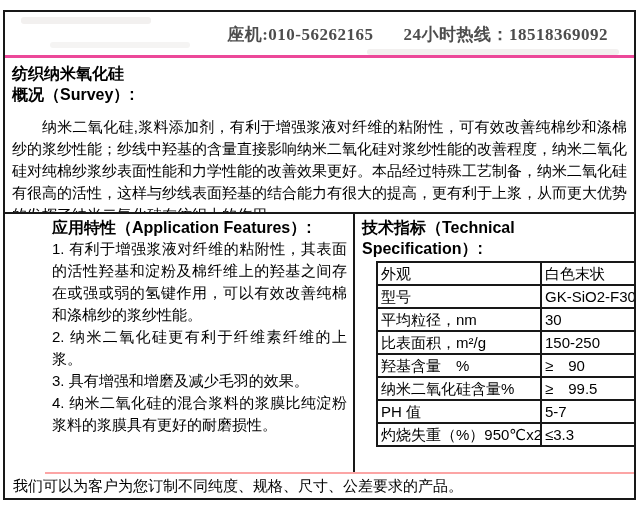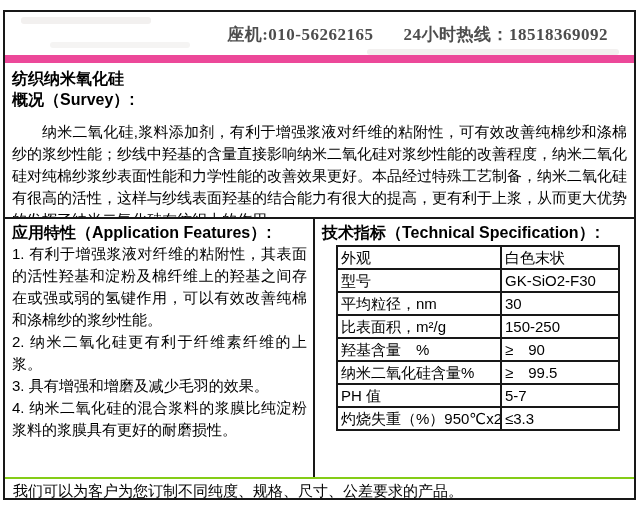--- a/index.html
+++ b/index.html
@@ -6,38 +6,38 @@
   body {
     width:644px; height:513px; position:relative; background:#ffffff;
     font-family:"Liberation Sans","DejaVu Sans",sans-serif; color:#000;
     overflow:hidden;
   }
   .page {
     position:absolute; left:3px; top:10px; width:629px; height:486px;
     border:2px solid #181818; background:#fff;
   }
   
-  .header-row { height:43px; border-bottom:8px solid #ec4899; position:relative;text-align:center; }
+  .header-row { height:43px; border-bottom:3px solid #ec4899; position:relative;text-align:center; }
   .phones {
     position:absolute; right:26px; top:11px; white-space:nowrap;
     font-family:"Liberation Serif","DejaVu Serif",serif; font-weight:bold;
     font-size:17px; color:#4d4d4d; letter-spacing:0.5px;
   }
   .phones .hotline { margin-left:30px; }
   .artifact { position:absolute; background:#f2f0ef; border-radius:3px; }
   .a1 { left:16px; top:5px; width:130px; height:7px; }
   .a2 { left:45px; top:30px; width:140px; height:6px; background:#f5f4f3; }
   .a3 { left:362px; top:37px; width:252px; height:6px; }
   
   .overview-row { height:156px; border-bottom:2px solid #181818; padding:2px 7px 0 7px; box-sizing:border-box; overflow:hidden; }
   .doc-title { font-weight:bold; font-size:16px; line-height:21px; margin-top:3px; }
   .sec-heading { font-weight:bold; font-size:16px; line-height:21px; }
   .para { margin:11px 0 0 0; font-size:15px; line-height:22px; text-indent:2em; text-align:justify; }
   
-  .twocol { height:258px; border-bottom:2px solid #84cc16; display:flex; box-sizing:content-box; }
+  .twocol { height:258px; border-bottom:2px solid #fca5a5; display:flex; box-sizing:content-box;margin-left:40px; }
   .col-left { width:310px; border-right:2px solid #181818; box-sizing:border-box; padding:3px 6px 0 7px; overflow:hidden; }
   .col-right { flex:1; padding:3px 4px 0 7px; overflow:hidden; }
   .feature-item { font-size:15px; line-height:22px; text-align:justify; }
   .spec-table { border-collapse:collapse; margin:2px 0 0 14px; table-layout:fixed; width:282px; }
   .spec-table td {
     border:2px solid #181818; height:21px; line-height:21px;
     padding:0 3px; font-size:15px; overflow:hidden; white-space:nowrap;
   }
   .col-key { width:164px; }
   .col-val { width:118px; }

